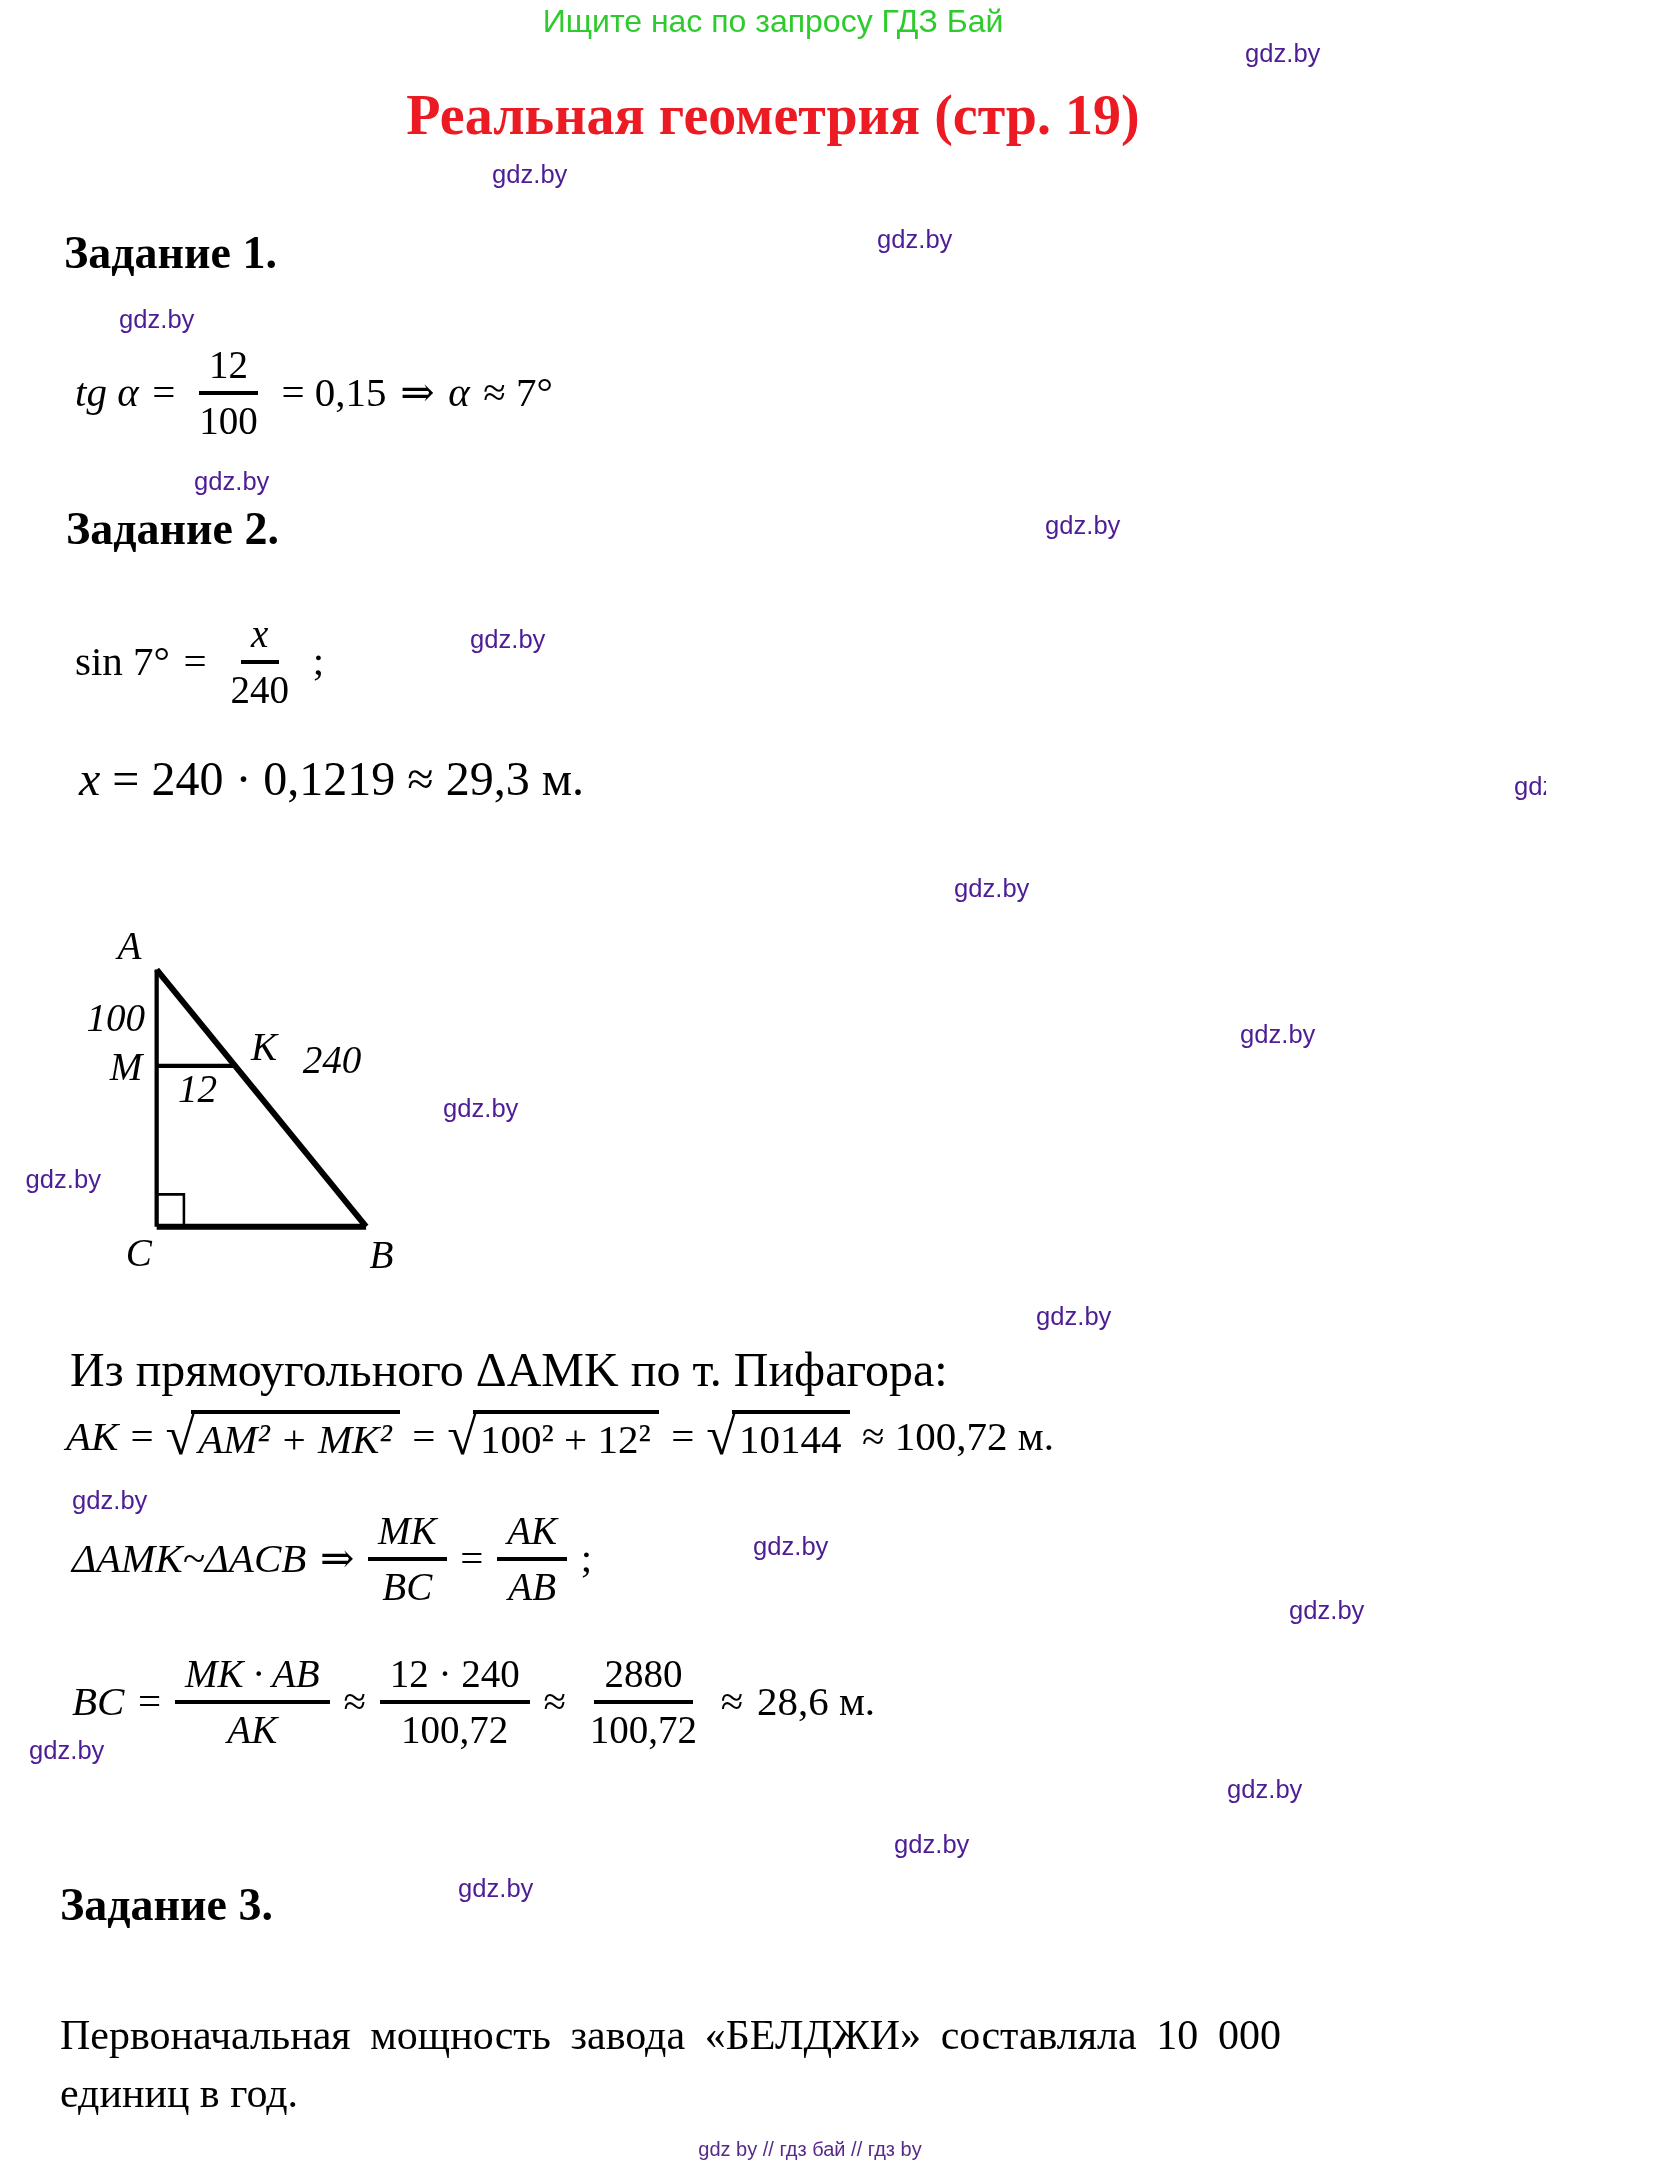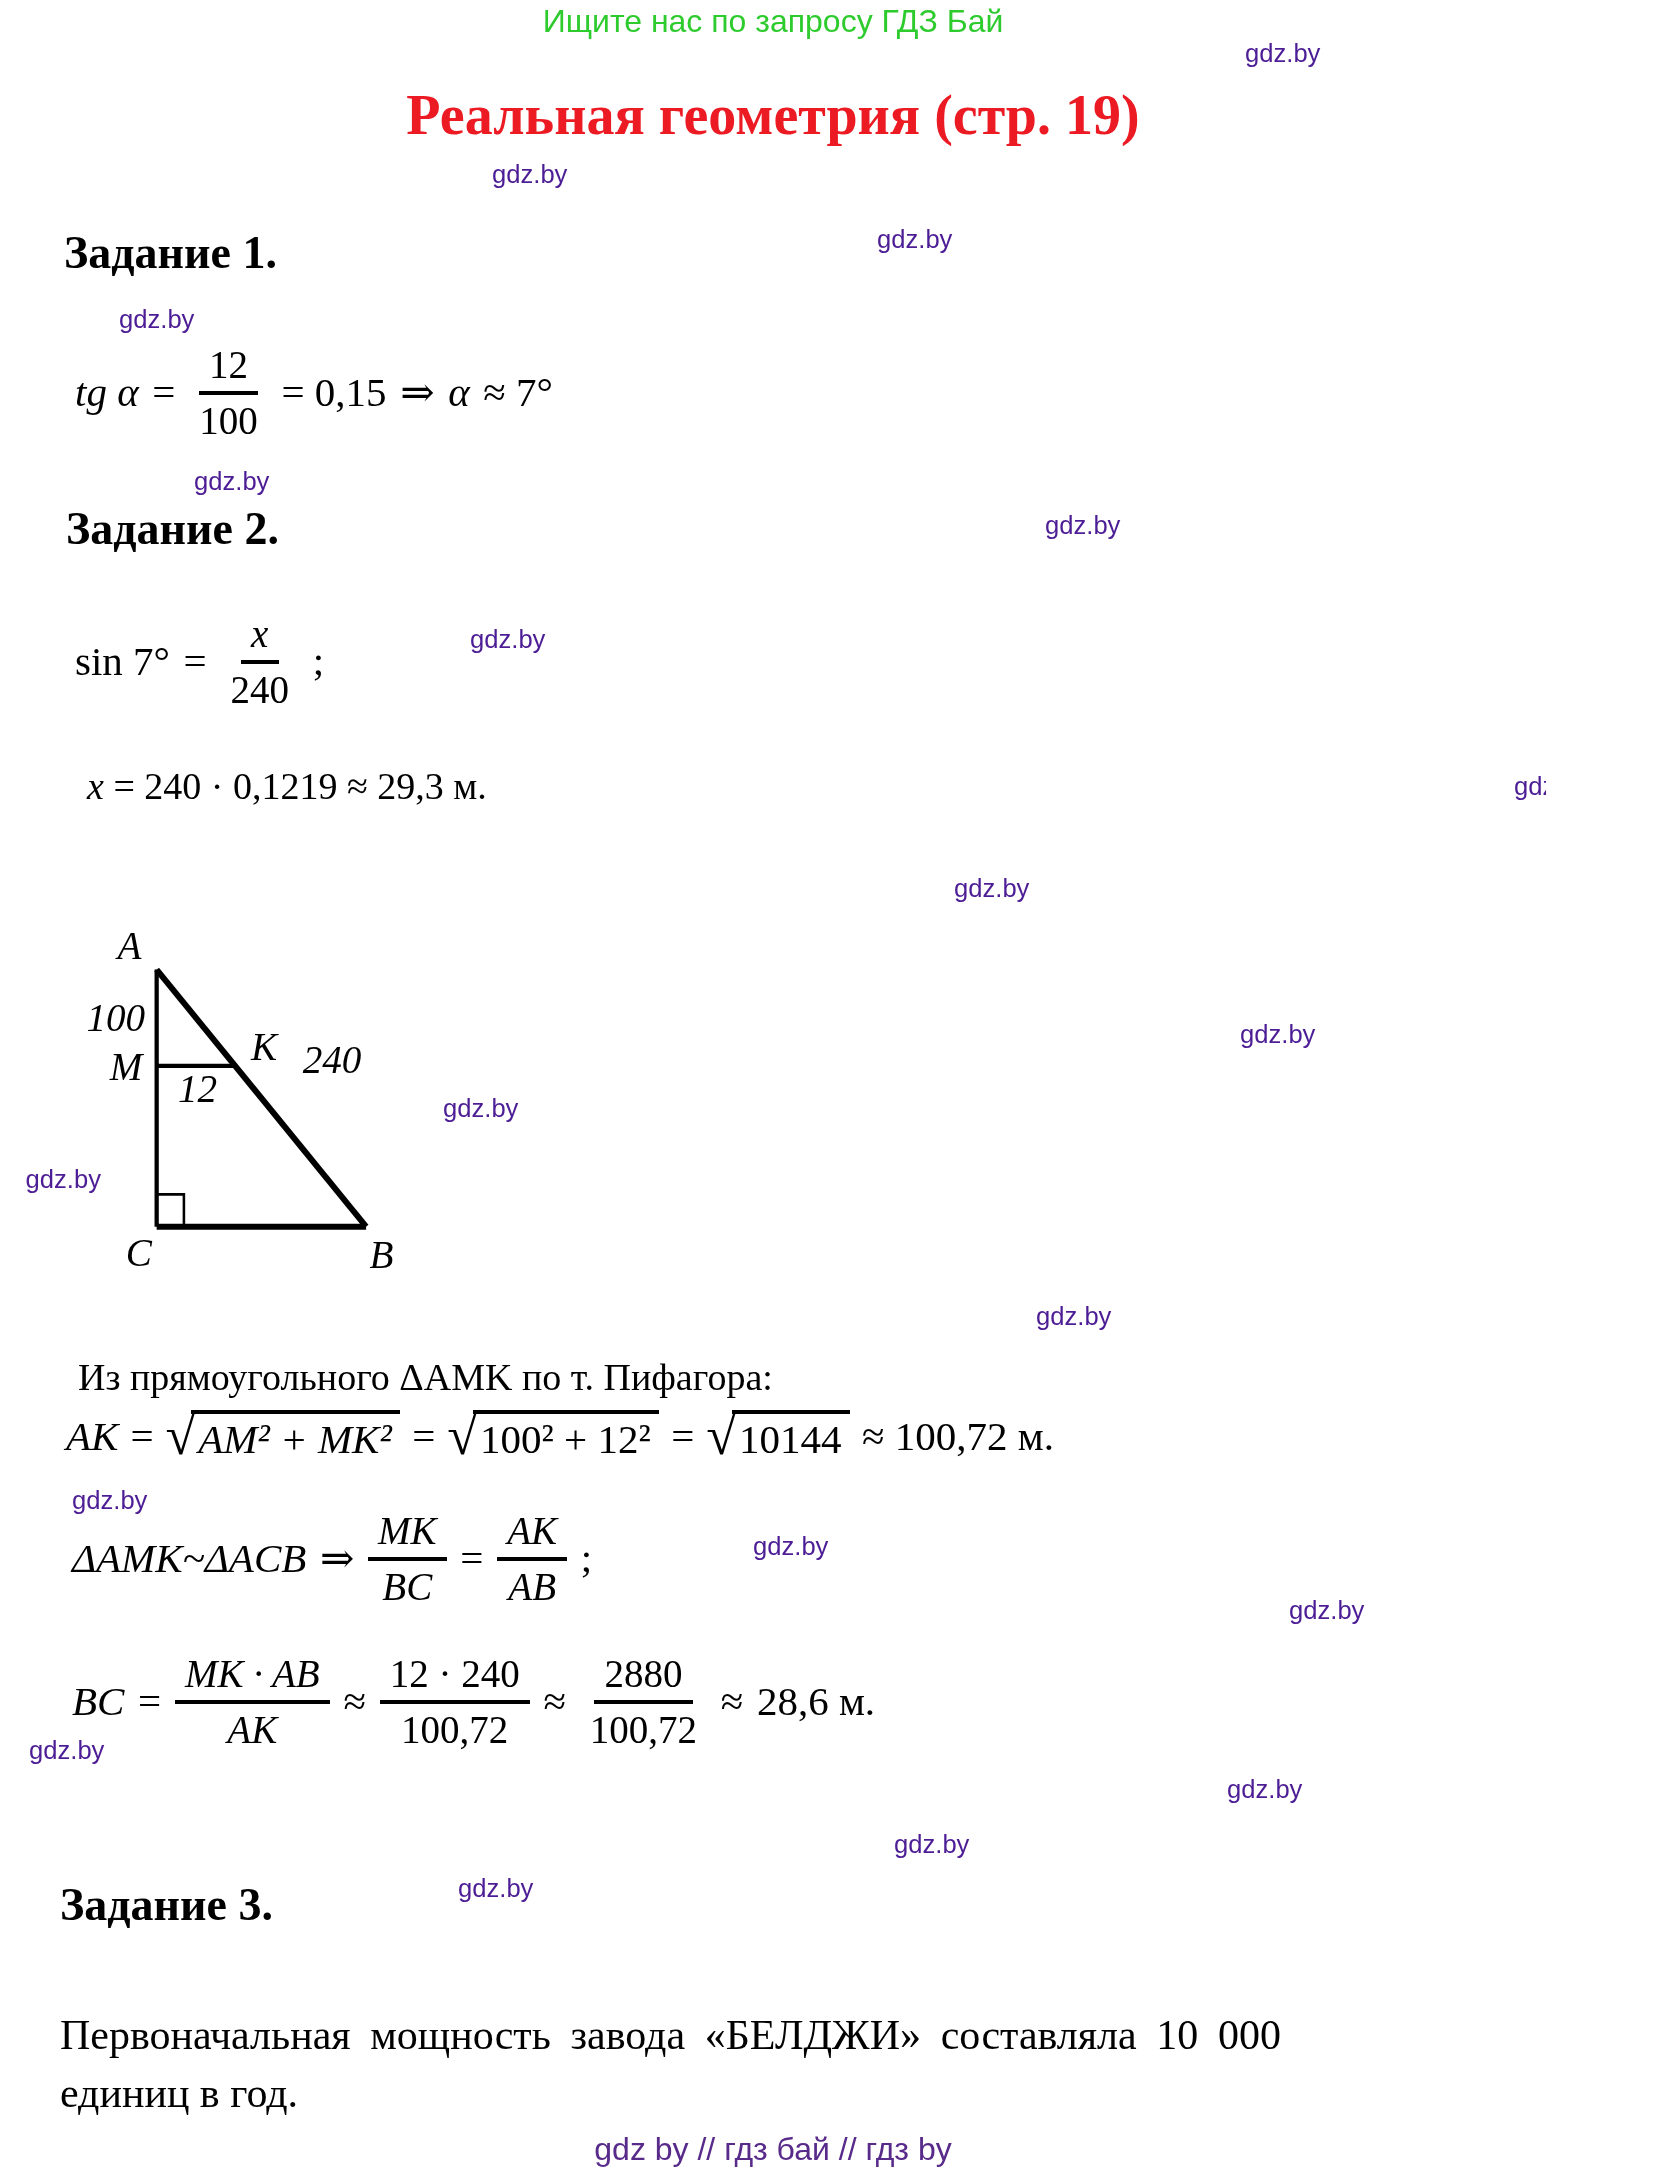--- a/index.html
+++ b/index.html
@@ -47,36 +47,37 @@
     white-space:nowrap;
   }
   .var{font-style:italic;}
   .frac{display:inline-flex;flex-direction:column;align-items:center;font-size:39px;line-height:1.12;}
   .frac .num{padding:0 10.2px 4.3px 10.2px;border-bottom:4.3px solid #000;text-align:center;}
   .frac .den{padding:4.3px 10.2px 0 10.2px;text-align:center;}
   .sqrt{display:inline-flex;align-items:flex-start;}
   .sqrt-sign{font-style:normal;font-size:55px;line-height:1;margin-right:-4.3px;margin-top:-1.7px;}
   .radicand{border-top:4.3px solid #000;padding:3.4px 8.5px 0 6.8px;}
   .text-line{
-    position:absolute;margin:12px;
-    font-size:38px;line-height:49px;
+    position:absolute;margin:4px;
+    font-size:48px;line-height:49px;
     white-space:nowrap;
   }
   .paragraph{
     position:absolute;
     font-size:42px;line-height:58px;
   }
   .paragraph .justified{text-align:justify;text-align-last:justify;}
   .footer-links{
     position:absolute;left:0;width:100%;
     text-align:center;
     font-family:"Liberation Sans","DejaVu Sans",sans-serif;
-    font-size:32px;line-height:37px;
+    font-size:20px;line-height:37px;
     color:#582a8a;
     white-space:nowrap;
+    padding-left:37px;
   }
   .figure{position:absolute;}
   .figure text{
     font-family:"Liberation Serif","DejaVu Serif",serif;
     font-style:italic;font-size:46px;fill:#000;
   }
 </style>
 </head>
 <body>
 

